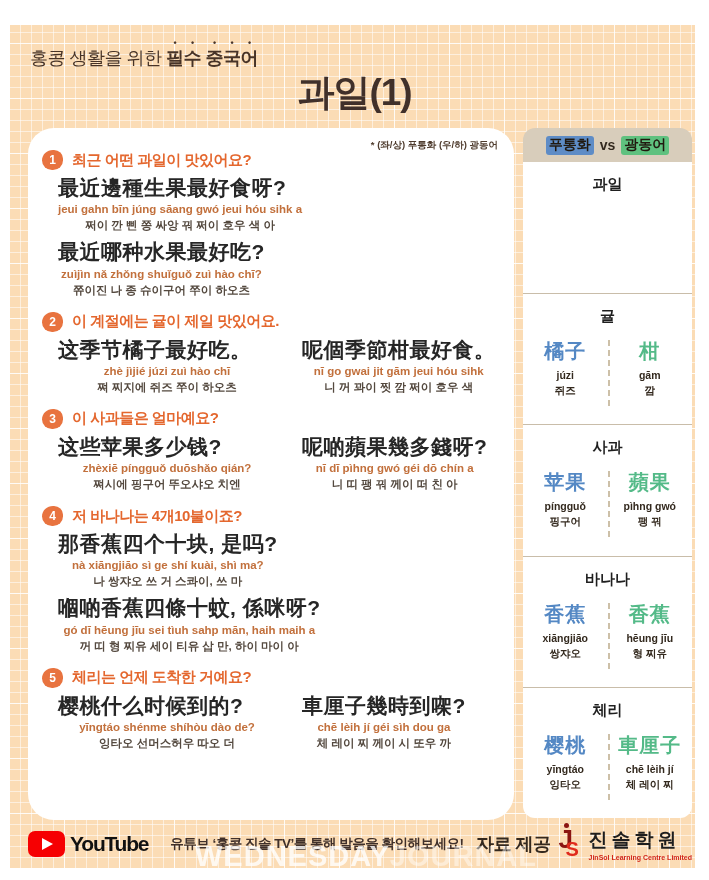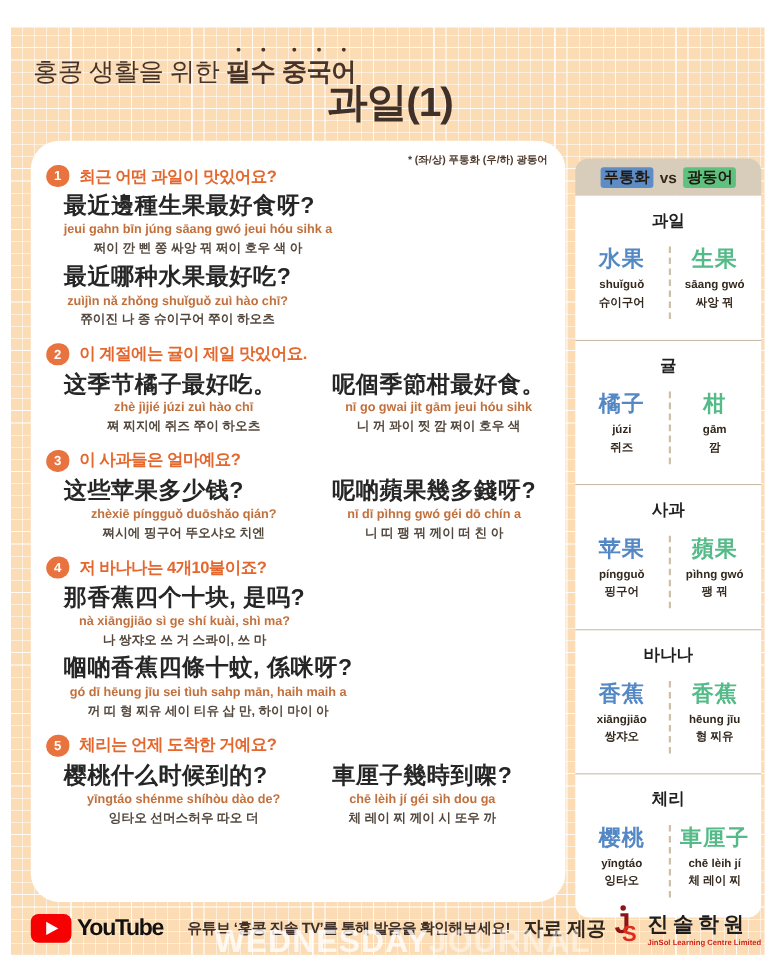--- a/index.html
+++ b/index.html
@@ -10,21 +10,21 @@
   .grid-panel {
     position:absolute; left:10px; top:25px; width:685px; height:843px;
     background-color:#FBDCB5;
     background-image:
       repeating-linear-gradient(0deg, rgba(255,255,255,0.0) 0 10px, rgba(255,255,255,0.55) 10px 11px),
       repeating-linear-gradient(90deg, rgba(255,255,255,0.0) 0 10px, rgba(255,255,255,0.55) 10px 11px),
       repeating-linear-gradient(0deg, rgba(255,255,255,0.0) 0 54px, rgba(255,255,255,0.75) 54px 55px),
       repeating-linear-gradient(90deg, rgba(255,255,255,0.0) 0 54px, rgba(255,255,255,0.75) 54px 55px);
   }
 
-  .brand-line { position:absolute; left:30px; top:38px; font-size:23px; color:#473327; letter-spacing:-0.5px; }
+  .brand-line { position:absolute; left:30px; top:38px; font-size:18px; color:#473327; letter-spacing:-0.5px; }
   .brand-line .bold { font-weight:bold; -webkit-text-emphasis:filled dot; text-emphasis:filled dot; -webkit-text-emphasis-position:over right; text-emphasis-position:over right; }
   .page-title { position:absolute; left:0; top:68px; width:709px; text-align:center; font-size:37px; font-weight:bold; color:#40302A; letter-spacing:-1px; }
 
   
   .main-card { position:absolute; left:28px; top:128px; width:486px; height:692px; background:#ffffff; border-radius:26px; padding:22px 25px 10px 30px; }
   .note { position:absolute; top:11px; right:16px; font-size:9.5px; color:#4E3B2D; font-weight:bold; }
 
   .item { margin-bottom:14px; }
   .q-row { display:flex; align-items:center; gap:9px; margin-left:-16px; margin-bottom:5px; }
   .badge { width:21px; height:20px; background:#E8733F; border-radius:55% 45% 50% 50%; color:#ffffff; font-size:12px; font-weight:bold; display:flex; align-items:center; justify-content:center; flex:0 0 auto; }
@@ -33,21 +33,21 @@
   .phrase { display:inline-block; vertical-align:top; }
   .zh { font-size:21px; color:#262626; font-weight:600; letter-spacing:0.5px; line-height:1.25; white-space:nowrap; }
   .py { font-size:11.5px; color:#C2703C; font-weight:bold; text-align:center; margin-top:2px; }
   .kr { font-size:11.5px; color:#54493F; font-weight:bold; text-align:center; margin-top:3px; }
   .stacked .phrase { display:block; margin-bottom:6px; width:fit-content; }
   .cols { display:flex; gap:26px; }
   .cols .phrase:first-child { min-width:218px; }
 
   
   .sidebar { position:absolute; left:523px; top:128px; width:169px; }
-  .sb-header { height:34px; background:#D8CDBB; border-radius:12px 12px 0 0; display:flex; align-items:center; justify-content:center; gap:6px; font-size:14px; font-weight:bold; color:#33291E;margin-top:16px; }
+  .sb-header { height:34px; background:#D8CDBB; border-radius:12px 12px 0 0; display:flex; align-items:center; justify-content:center; gap:6px; font-size:14px; font-weight:bold; color:#33291E; }
   .chip { padding:0 3px 1px 3px; border-radius:3px; color:#21190F; }
   .chip.blue { background:#5E8CC6; }
   .chip.green { background:#5FC17F; }
   .sb-body { background:#ffffff; border-radius:0 0 12px 12px; height:656px; }
   .sb-entry { height:131.2px; position:relative; padding-top:13px; }
   .sb-entry + .sb-entry { border-top:1px solid #C9BDA9; }
   .sb-cat { text-align:center; font-size:15px; font-weight:bold; color:#1F1F1F; letter-spacing:0; }
   .sb-words { display:flex; margin-top:12px; position:relative; }
   .sb-col { flex:1; text-align:center; }
   .sb-word { font-size:20px; font-weight:bold; letter-spacing:1px; white-space:nowrap; }
@@ -190,33 +190,20 @@
 
   <div class="sidebar">
     <div class="sb-header">
       <span class="chip blue">푸통화</span>
       <span>vs</span>
       <span class="chip green">광동어</span>
     </div>
     <div class="sb-body" id="sb-body">
         <div class="sb-entry">
           <div class="sb-cat">과일</div>
-          <div class="sb-words">
-            <div class="sb-divider"></div>
-            <div class="sb-col">
-              <div class="sb-word blue">水果</div>
-              <div class="sb-rom">shuǐguǒ</div>
-              <div class="sb-kr">슈이구어</div>
-            </div>
-            <div class="sb-col">
-              <div class="sb-word green">生果</div>
-              <div class="sb-rom">sāang gwó</div>
-              <div class="sb-kr">싸앙 꿔</div>
-            </div>
-          </div>
         </div>
         <div class="sb-entry">
           <div class="sb-cat">귤</div>
           <div class="sb-words">
             <div class="sb-divider"></div>
             <div class="sb-col">
               <div class="sb-word blue">橘子</div>
               <div class="sb-rom">júzi</div>
               <div class="sb-kr">쥐즈</div>
             </div>

